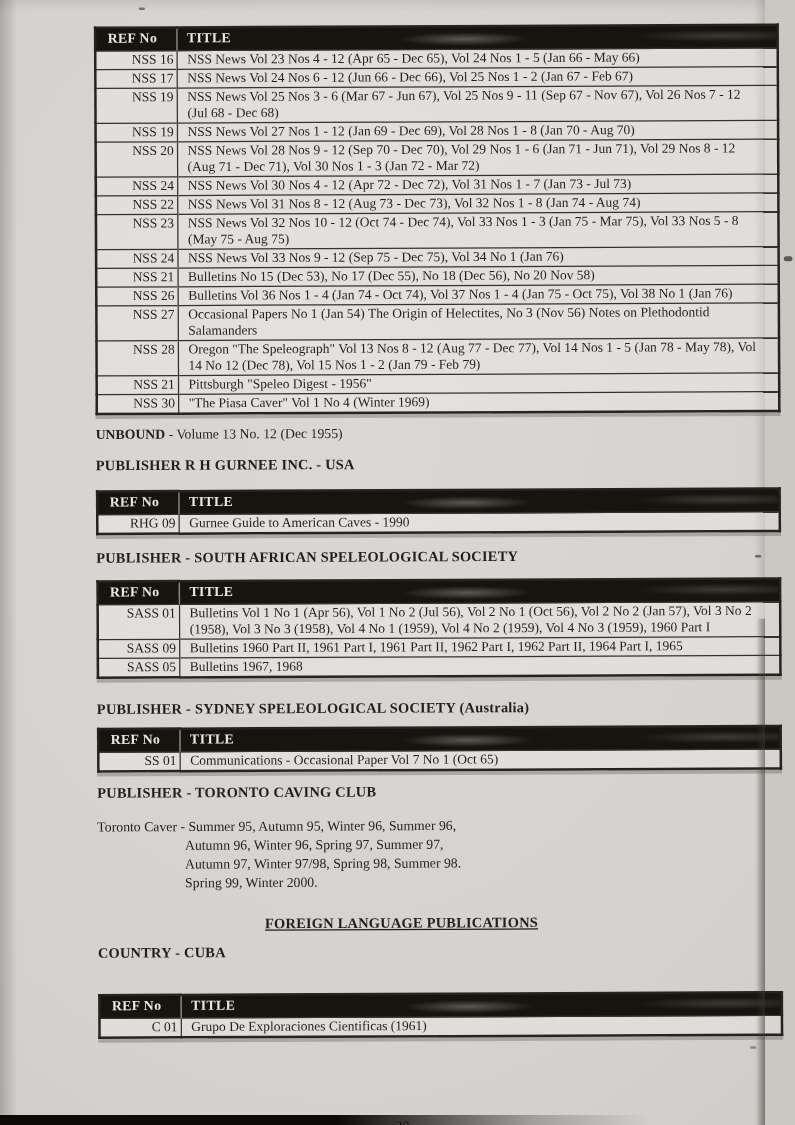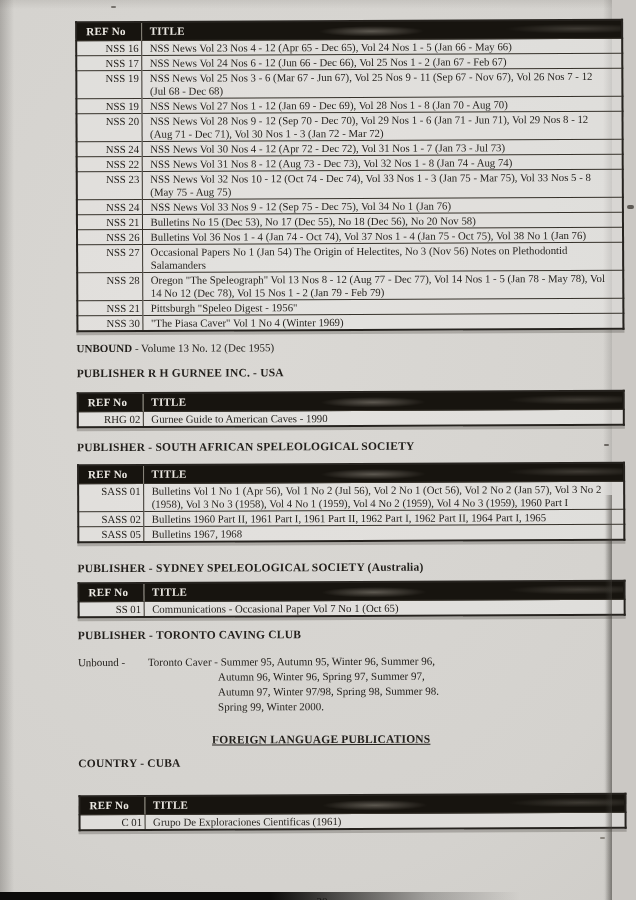--- a/index.html
+++ b/index.html
@@ -188,21 +188,21 @@
           <col>
         </colgroup>
       <thead>
         <tr>
           <th>REF No</th>
           <th class="title-h">TITLE</th>
         </tr>
       </thead>
       <tbody>
           <tr>
-            <td class="ref">RHG 02</td>
+            <td class="ref">RHG 09</td>
             <td class="title">Gurnee Guide to American Caves - 1990</td>
           </tr>
         </tbody>
     </table>
 
     <div class="hd mt-sass">PUBLISHER - SOUTH AFRICAN SPELEOLOGICAL SOCIETY</div>
 
     <table class="ref-table mt-t3">
       <colgroup>
           <col class="c-ref">
@@ -214,21 +214,21 @@
           <th class="title-h">TITLE</th>
         </tr>
       </thead>
       <tbody>
           <tr>
             <td class="ref">SASS 01</td>
             <td class="title">Bulletins Vol 1 No 1 (Apr 56), Vol 1 No 2 (Jul 56), Vol 2 No 1 (Oct 56), Vol 2 No 2 (Jan 57), Vol 3 No 2
 (1958), Vol 3 No 3 (1958), Vol 4 No 1 (1959), Vol 4 No 2 (1959), Vol 4 No 3 (1959), 1960 Part I</td>
           </tr>
           <tr>
-            <td class="ref">SASS 02</td>
+            <td class="ref">SASS 09</td>
             <td class="title">Bulletins 1960 Part II, 1961 Part I, 1961 Part II, 1962 Part I, 1962 Part II, 1964 Part I, 1965</td>
           </tr>
           <tr>
             <td class="ref">SASS 05</td>
             <td class="title">Bulletins 1967, 1968</td>
           </tr>
         </tbody>
     </table>
 
     <div class="hd mt-sydney">PUBLISHER - SYDNEY SPELEOLOGICAL SOCIETY (Australia)</div>
@@ -248,21 +248,20 @@
           <tr>
             <td class="ref">SS 01</td>
             <td class="title">Communications - Occasional Paper Vol 7 No 1 (Oct 65)</td>
           </tr>
         </tbody>
     </table>
 
     <div class="hd mt-toronto">PUBLISHER - TORONTO CAVING CLUB</div>
 
     <div class="tor mt-torblock">
-      <div class="tor-label">Unbound -</div>
       <div class="tor-lines">
         <div>Toronto Caver - Summer 95, Autumn 95, Winter 96, Summer 96,</div>
         <div class="cont">Autumn 96, Winter 96, Spring 97, Summer 97,</div>
         <div class="cont">Autumn 97, Winter 97/98, Spring 98, Summer 98.</div>
         <div class="cont">Spring 99, Winter 2000.</div>
       </div>
     </div>
 
     <div class="hd center-line underline mt-foreign">FOREIGN LANGUAGE PUBLICATIONS</div>
 

